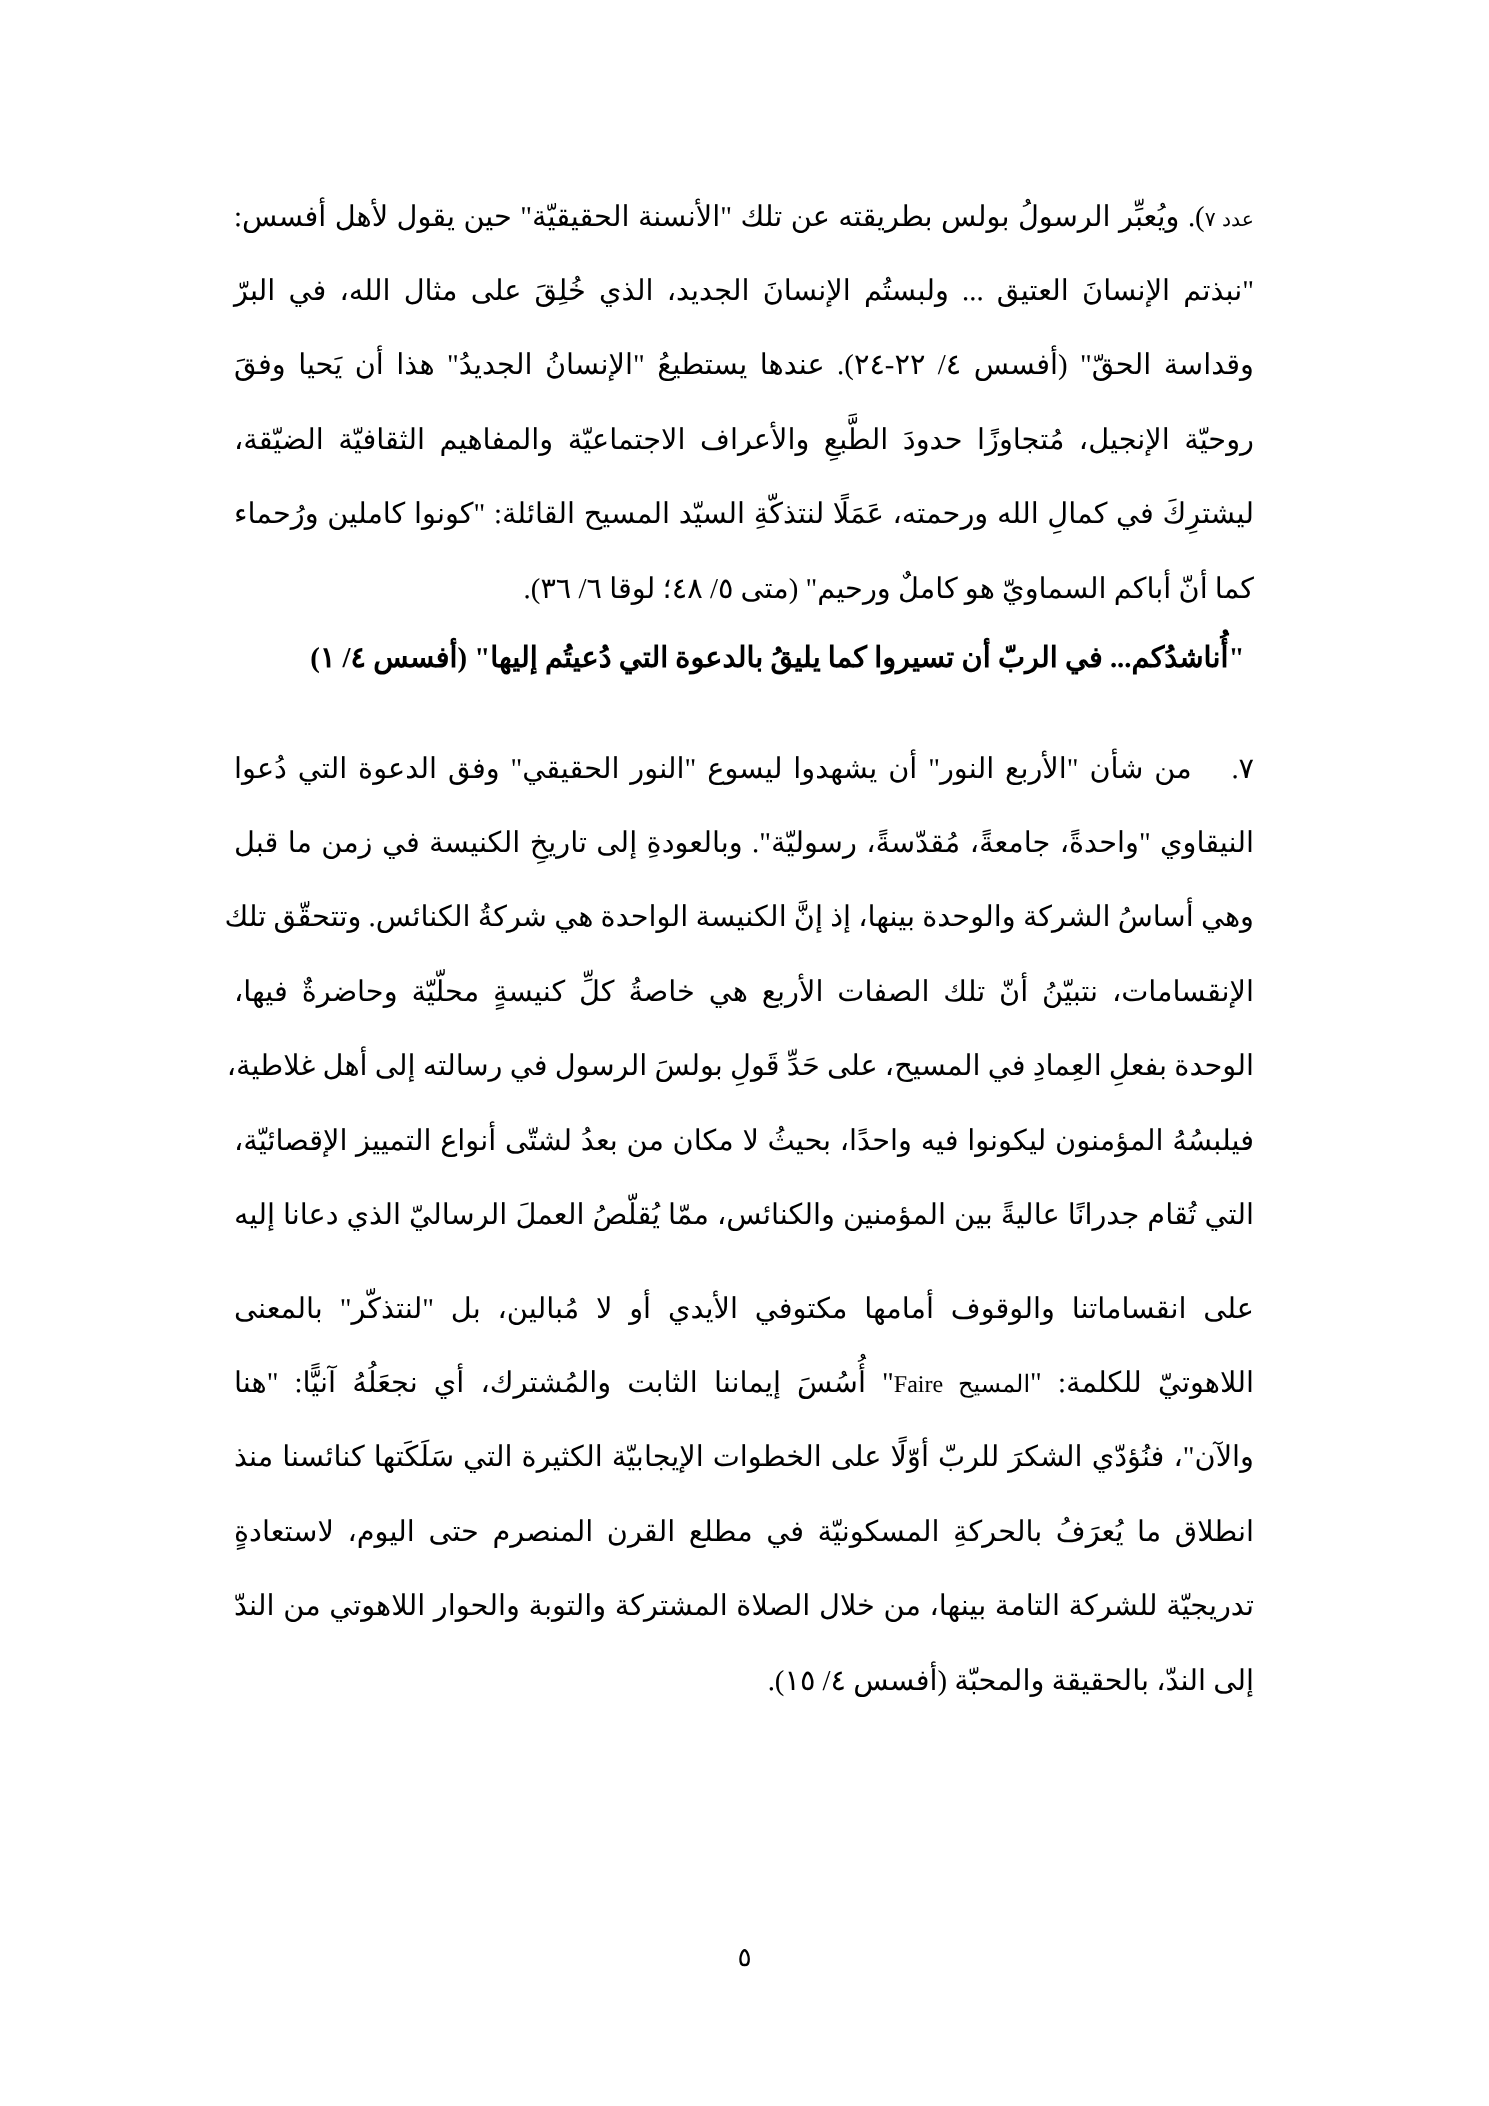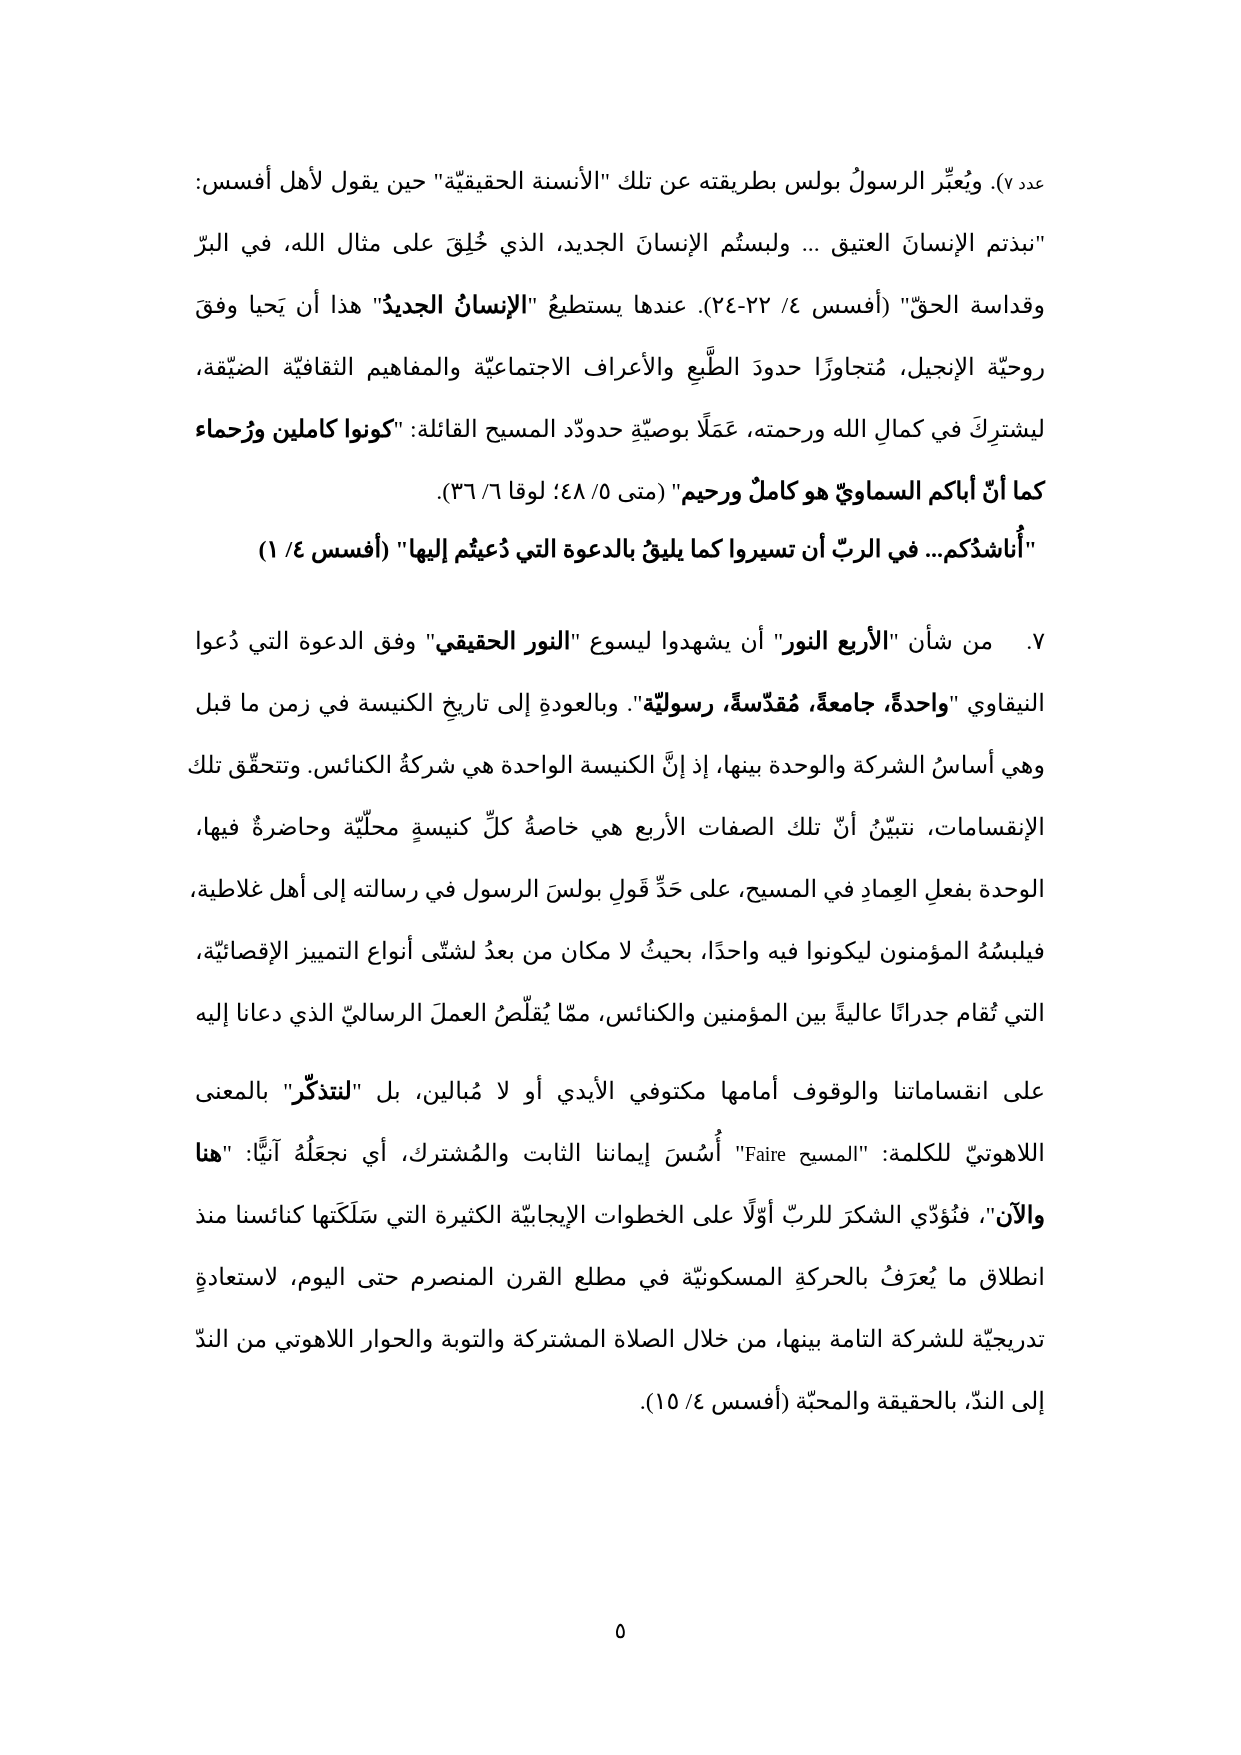--- a/index.html
+++ b/index.html
@@ -37,21 +37,21 @@
       white-space: nowrap;
       overflow: visible;
       height: 62px;
     }
     .para .ln.last {
       text-align-last: right;
     }
     .small {
       font-size: 17px;
     }
-    b { font-weight: bold; }
+    b { font-weight: normal; }
     .quote-heading {
       font-size: 24px;
       font-weight: bold;
       line-height: 62px;
       margin: 8px 0 18px 0;
       text-align: right;
       padding-right: 8px;
     }
     .gap { height: 16px; }
     .num {
@@ -77,21 +77,21 @@
 </head>
 <body>
 
 <div class="page">
 
   <div class="para">
     <span class="ln"><span class="small">عدد ٧</span><span>). ويُعبِّر الرسولُ بولس بطريقته عن تلك "الأنسنة الحقيقيّة" حين يقول لأهل أفسس:</span></span>
     <span class="ln"><span>"نبذتم الإنسانَ العتيق ... ولبستُم الإنسانَ الجديد، الذي خُلِقَ على مثال الله، في البرّ</span></span>
     <span class="ln"><span>وقداسة الحقّ" (أفسس ٤/ ٢٢-٢٤). عندها يستطيعُ "</span><b>الإنسانُ الجديدُ</b><span>" هذا أن يَحيا وفقَ</span></span>
     <span class="ln"><span>روحيّة الإنجيل، مُتجاوزًا حدودَ الطَّبعِ والأعراف الاجتماعيّة والمفاهيم الثقافيّة الضيّقة،</span></span>
-    <span class="ln"><span>ليشترِكَ في كمالِ الله ورحمته، عَمَلًا بوصيّةِ حدودّد المسيح القائلة: "</span><b>كونوا كاملين ورُحماء</b></span>
+    <span class="ln"><span>ليشترِكَ في كمالِ الله ورحمته، عَمَلًا لنتذكّةِ السيّد المسيح القائلة: "</span><b>كونوا كاملين ورُحماء</b></span>
     <span class="ln last"><b>كما أنّ أباكم السماويّ هو كاملٌ ورحيم</b><span>" (متى ٥/ ٤٨؛ لوقا ٦/ ٣٦).</span></span>
   </div>
 
   <div class="quote-heading">"أُناشدُكم... في الربّ أن تسيروا كما يليقُ بالدعوة التي دُعيتُم إليها" (أفسس ٤/ ١)</div>
 
   <div class="para">
     <span class="ln"><span class="num">٧.</span><span>من شأن "</span><b>الأربع النور</b><span>" أن يشهدوا ليسوع "</span><b>النور الحقيقي</b><span>" وفق الدعوة التي دُعوا</span></span>
     <span class="ln"><span>النيقاوي "</span><b>واحدةً، جامعةً، مُقدّسةً، رسوليّة</b><span>". وبالعودةِ إلى تاريخِ الكنيسة في زمن ما قبل</span></span>
     <span class="ln"><span>وهي أساسُ الشركة والوحدة بينها، إذ إنَّ الكنيسة الواحدة هي شركةُ الكنائس. وتتحقّق تلك</span></span>
     <span class="ln"><span>الإنقسامات، نتبيّنُ أنّ تلك الصفات الأربع هي خاصةُ كلِّ كنيسةٍ محلّيّة وحاضرةٌ فيها،</span></span>

